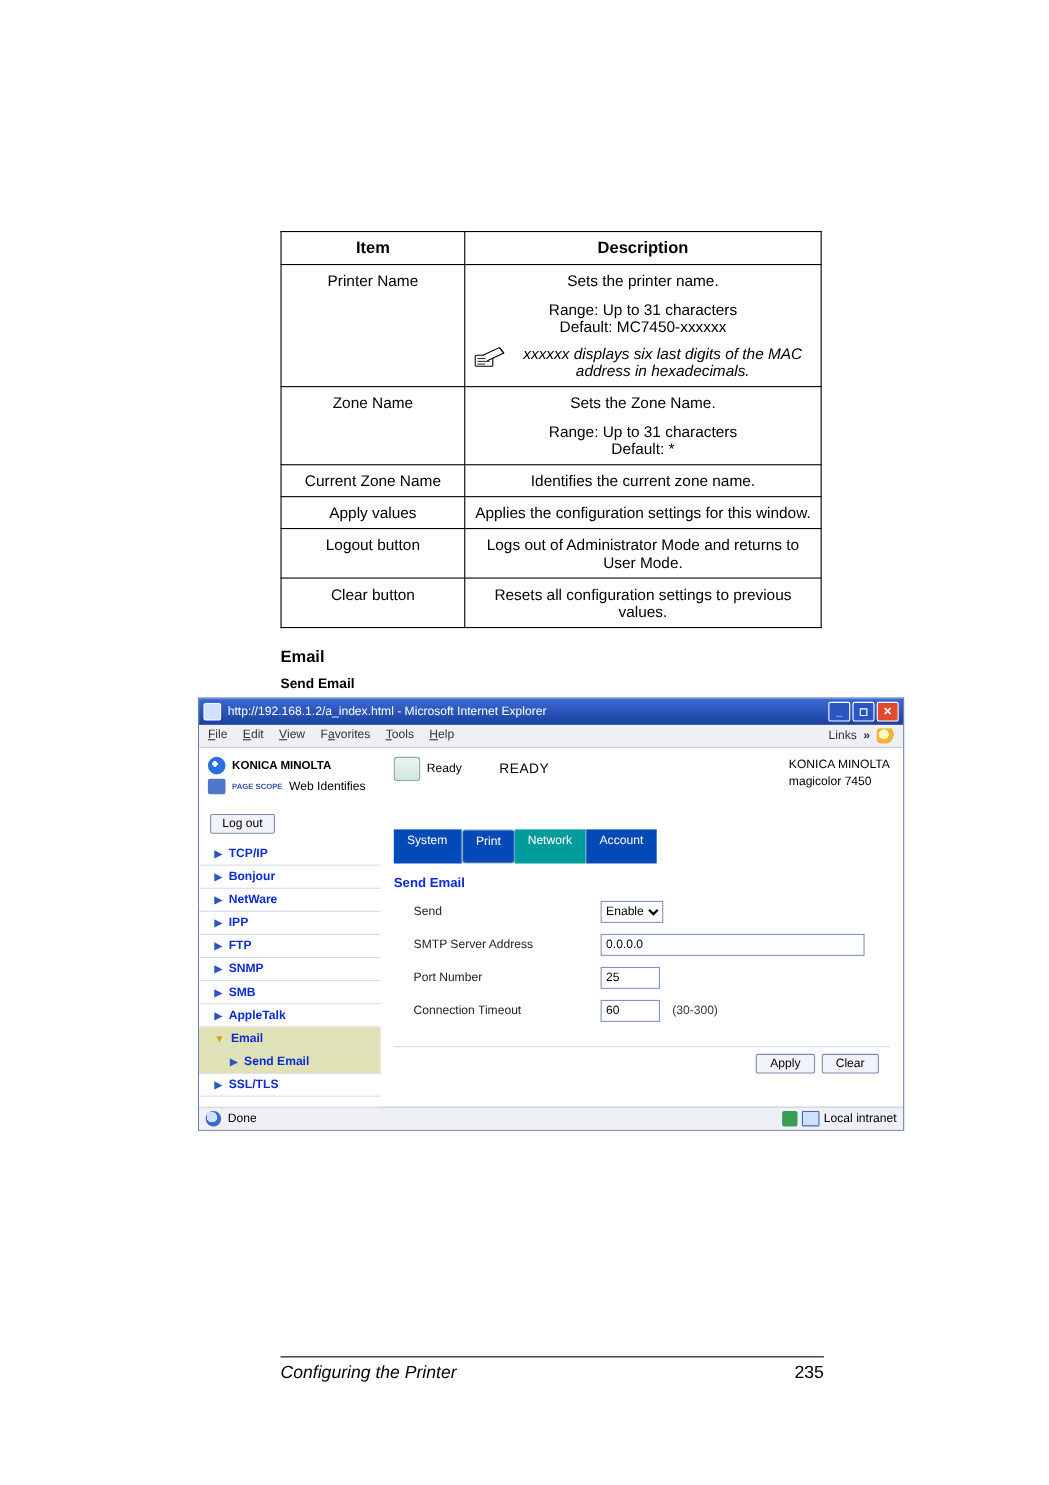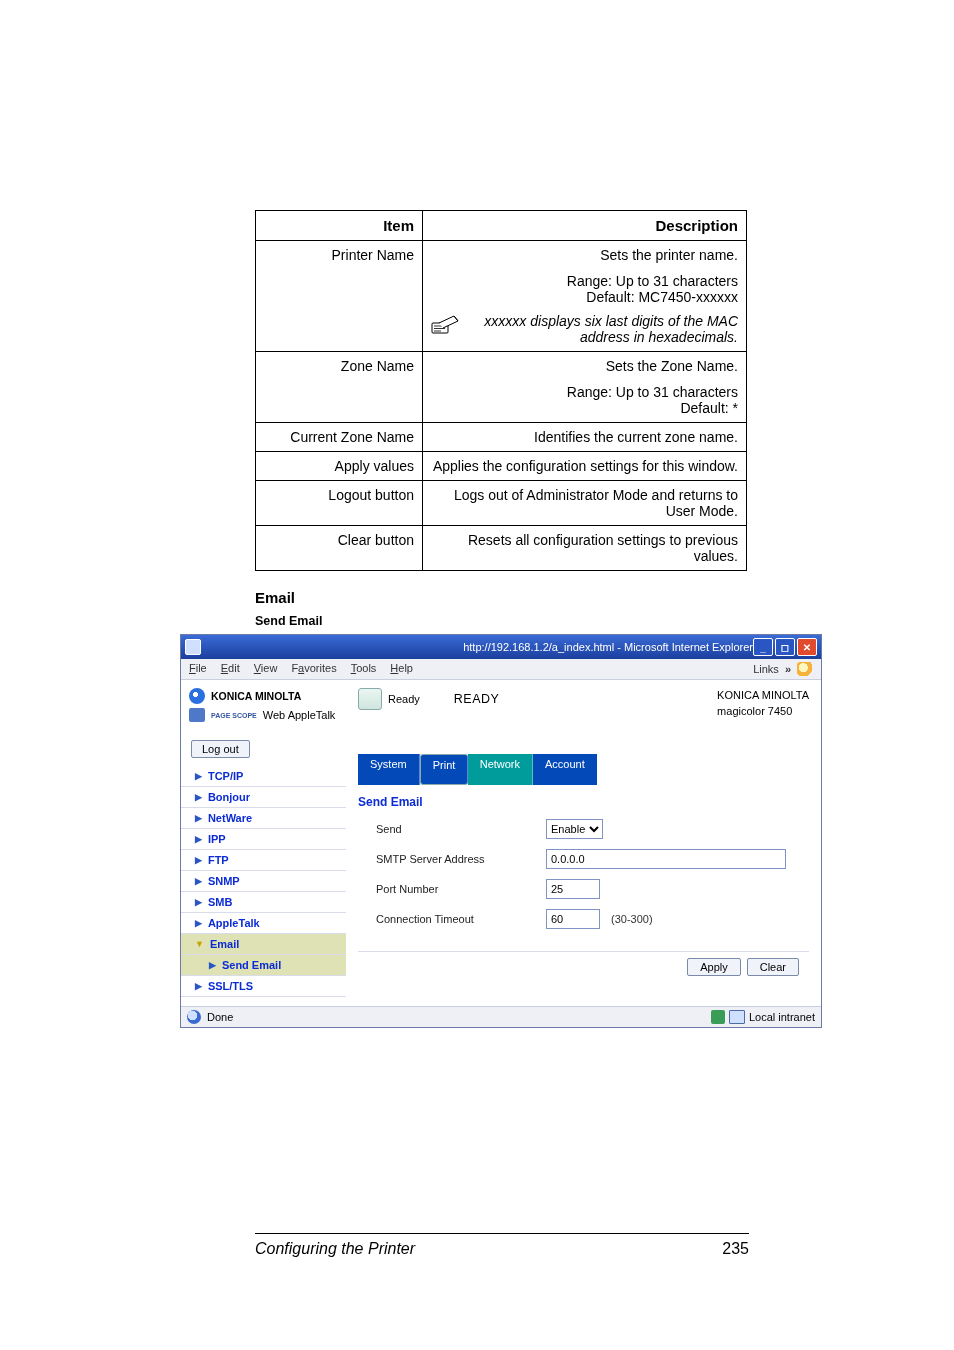--- a/index.html
+++ b/index.html
@@ -5,31 +5,31 @@
   :root{
     --page-w:954px; --page-h:1350px;
     --border:#000; --thead:#e9e9e9;
     --blue:#0449b8; --ltblue:#2f62c7; --navsel:#dfe2b4;
     --tabcyan:#009c9c;
   }
   html,body{margin:0;padding:0;background:#fff;}
   .page{width:var(--page-w);height:var(--page-h);position:relative;font-family:Arial,Helvetica,sans-serif;color:#000;}
   .content{position:absolute;left:255px;top:210px;width:492px;}
   table.spec{border-collapse:collapse;width:100%;font-size:14px;}
-  table.spec th,table.spec td{border:1px solid #000;padding:6px 8px;vertical-align:top;text-align:right;}
+  table.spec th,table.spec td{border:1px solid #000;padding:6px 8px;vertical-align:top;text-align:center;}
   table.spec th{background:#fff;font-weight:700;font-size:15px;}
   .note-row{display:flex;align-items:flex-start;gap:8px;margin-top:8px;}
   .note-icon{width:28px;height:22px;flex:none;}
   .italic{font-style:italic;}
   .h-email{font-size:15px;font-weight:700;margin:18px 0 8px;}
   .h-send{font-size:12.5px;font-weight:700;margin:0 0 6px;}
 
   
   .browser{width:640px;border:1px solid #6a7ca6;font-size:11px;margin-left:-75px;}
-  .titlebar{display:flex;align-items:center;height:24px;background:linear-gradient(#3b6bd6,#1a3f9e);color:#fff;padding:0 4px;text-align:right;}
+  .titlebar{display:flex;align-items:center;height:24px;background:linear-gradient(#3b6bd6,#1a3f9e);color:#fff;padding:0 4px;}
   .titlebar .t{flex:1;white-space:nowrap;overflow:hidden;font-size:11px;}
   .tb-btns{display:flex;gap:2px;}
   .tb-btn{width:18px;height:16px;border:1px solid #fff;border-radius:2px;display:flex;align-items:center;justify-content:center;font-size:10px;font-weight:700;}
   .tb-min{background:#2a56c4;}
   .tb-max{background:#2a56c4;}
   .tb-close{background:#e04b2e;}
   .menubar{display:flex;gap:14px;padding:3px 8px;background:#eef0f5;border-bottom:1px solid #c9cfdc;}
   .menubar span{color:#333;}
   .u{text-decoration:underline;}
   .linksbar{margin-left:auto;display:flex;align-items:center;gap:6px;}
@@ -182,21 +182,21 @@
     <div class="bw-body">
       <div class="navcol">
         <div class="brand">
           <div class="brand-row1">
             <span class="km-logo"></span>
             <span>KONICA MINOLTA</span>
           </div>
           <div class="brand-row2">
             <span class="ps-logo"></span>
             <span style="font-size:7px;line-height:1;color:#3456a0;font-weight:700">PAGE SCOPE</span>
-            <span>Web AppleTalk</span>
+            <span>Web Identifies</span>
           </div>
         </div>
         <div class="logout">
           <button>Log out</button>
         </div>
         <ul class="navlist">
           <li>
                 <span class="tri">▶</span>
                 <span>TCP/IP</span>
               </li>

